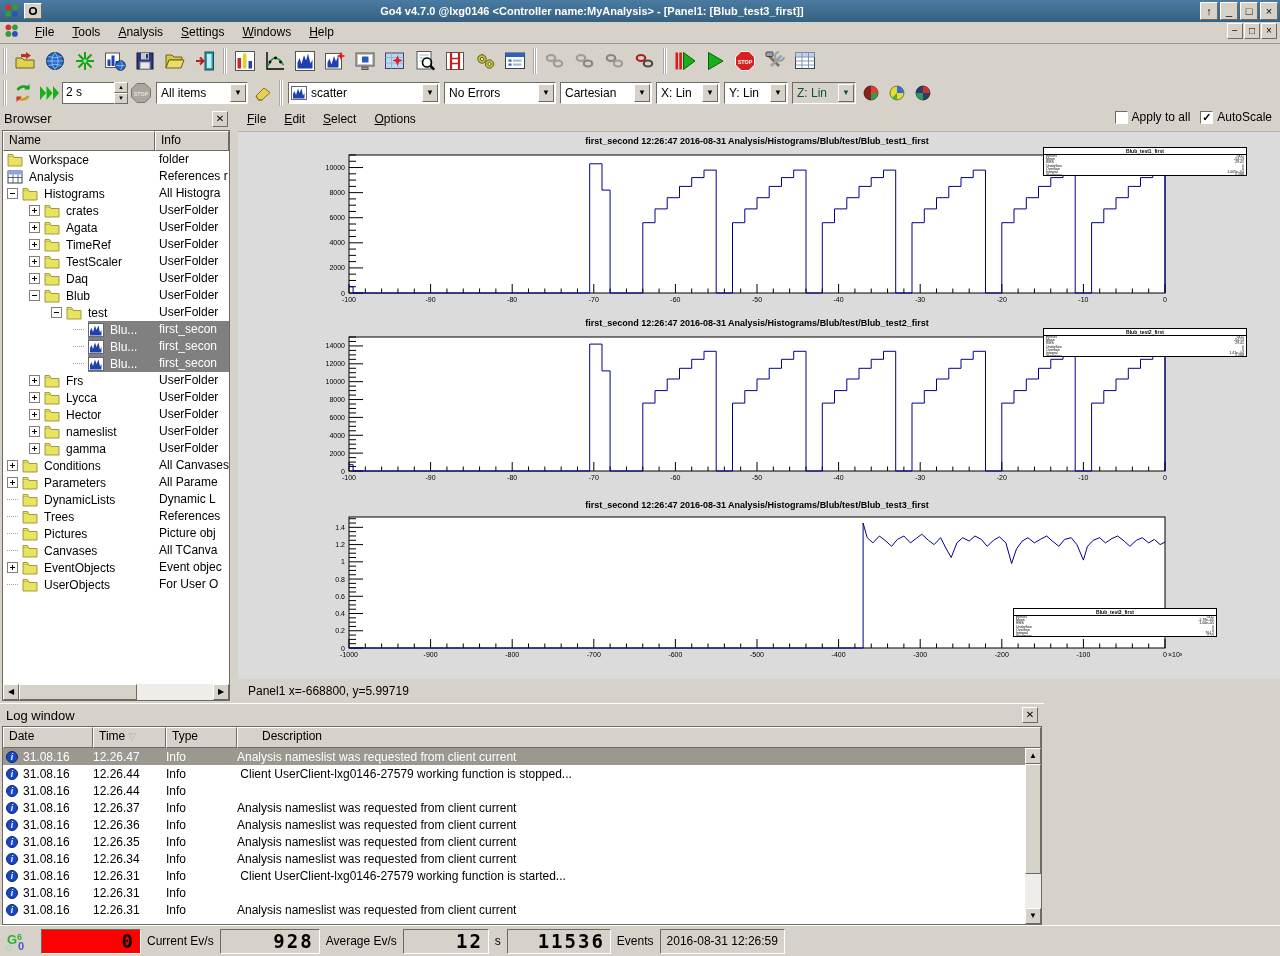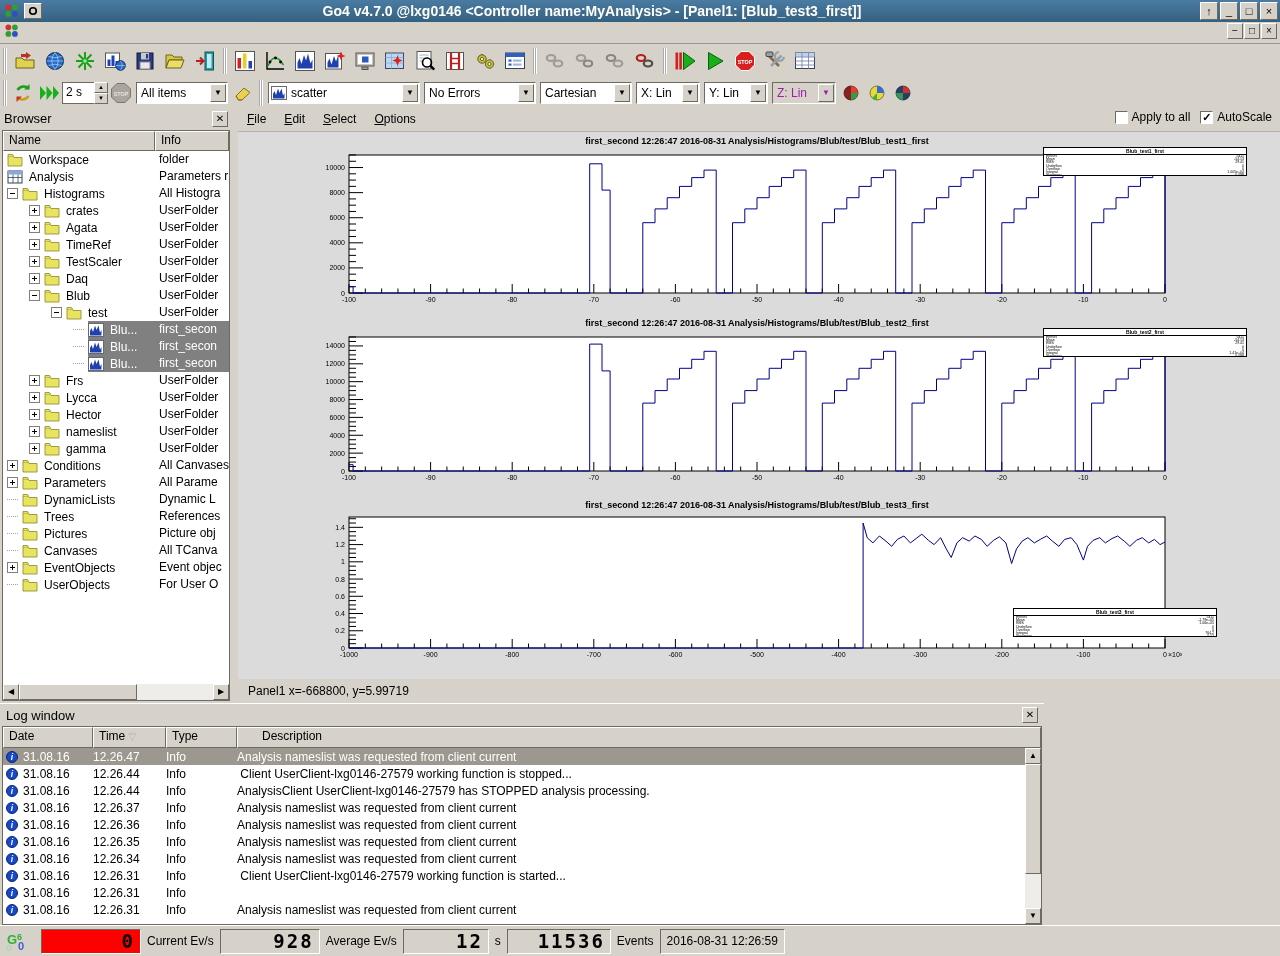--- a/index.html
+++ b/index.html
@@ -11,21 +11,21 @@
   .out  { border-top:1px solid #ffffff; border-left:1px solid #ffffff;
           border-bottom:1px solid #6e6a62; border-right:1px solid #6e6a62; background:#d6d2ca; }
   .in   { border-top:1px solid #6e6a62; border-left:1px solid #6e6a62;
           border-bottom:1px solid #ffffff; border-right:1px solid #ffffff; }
 
   
   #titlebar { position:absolute; left:0; top:0; width:1280px; height:22px;
     background:linear-gradient(#4a7ba2,#35617f); display:flex; align-items:center; }
   #titlebar .ticon { width:20px; height:18px; margin-left:2px; display:flex; align-items:center; justify-content:center; }
   #titlebar .tbtn2 { width:18px; height:16px; margin-left:2px; display:flex; align-items:center; justify-content:center; }
-  #title-text { position:absolute; left:0; right:96px; text-align:center; color:#fff; font-weight:bold; font-size:14px; }
+  #title-text { position:absolute; left:0; right:96px; text-align:center; color:#fff; font-weight:bold; font-size:11px; }
   #title-controls { position:absolute; right:2px; top:2px; display:flex; gap:2px; }
   .wbtn { width:18px; height:18px; font-size:11px; line-height:16px; text-align:center; color:#000; }
 
   
   #menubar { position:absolute; left:0; top:22px; width:1280px; height:22px;
     border-bottom:1px solid #9a968e; display:flex; align-items:center; }
   #menubar .appicon { margin:0 6px 0 4px; }
   .menu-item { padding:2px 9px; height:20px; line-height:17px; }
   .menu-item u { text-decoration:underline; }
   #mdi-controls { position:absolute; right:3px; top:1px; display:flex; gap:1px; }
@@ -34,22 +34,22 @@
   
   #toolbar1 { position:absolute; left:0; top:44px; width:1280px; height:34px; display:flex; align-items:center; }
   #toolbar2 { position:absolute; left:0; top:78px; width:1280px; height:29px; display:flex; align-items:center; }
   .tb-handle { width:4px; height:26px; margin:0 3px; border-left:2px groove #fff; border-right:2px groove #fff; }
   .tbtn { width:28px; height:28px; margin:0 1px; display:flex; align-items:center; justify-content:center; }
   .tbtn.small { width:24px; height:22px; }
   .combo { height:22px; display:flex; align-items:center; margin:0 2px; background:#fff;
     border-top:1px solid #6e6a62; border-left:1px solid #6e6a62; border-bottom:1px solid #fff; border-right:1px solid #fff; }
   .combo .cval { flex:1; padding:0 4px; white-space:nowrap; overflow:hidden; }
   .combo .carrow { width:16px; height:18px; margin:1px; display:flex; align-items:center; justify-content:center; font-size:8px; }
-  .combo.disabled { background:#d6d2ca; color:#a21caf;justify-content:space-between; }
-  .spin { width:46px; height:22px; display:flex; }
+  .combo.disabled { background:#d6d2ca; color:#14532d;justify-content:space-between; }
+  .spin { width:66px; height:22px; display:flex; }
   .spin .sval { flex:1; background:#fff; border:1px solid #6e6a62; border-right:none; padding:2px 3px; }
   .spin .sbtns { width:14px; display:flex; flex-direction:column; }
   .spin .sbtns div { flex:1; font-size:6px; text-align:center; line-height:9px; }
 
   
   #main { position:absolute; left:0; top:107px; width:1280px; height:596px; }
   #browser { position:absolute; left:0; top:0; width:232px; height:596px; }
   #browser-cap { height:23px; display:flex; align-items:center; padding:0 4px; }
   #browser-cap .cap { flex:1; font-size:13px; }
   #browser-close { width:16px; height:16px; text-align:center; line-height:14px; font-size:10px; }
@@ -146,20 +146,21 @@
       </div>
   </div>
 
   <div id="menubar">
     <span class="appicon" id="mb-logo"><svg width="16" height="16" viewBox="0 0 22 22">
           <circle cx="6" cy="6" r="4" fill="#d03030"></circle>
           <circle cx="15" cy="6" r="4" fill="#30a030"></circle>
           <circle cx="6" cy="15" r="4" fill="#30a030"></circle>
           <circle cx="15" cy="15" r="4" fill="#3050c0"></circle>
         </svg></span>
+    <span id="menu-items"><span class="menu-item"><u>F</u>ile</span><span class="menu-item"><u>T</u>ools</span><span class="menu-item"><u>A</u>nalysis</span><span class="menu-item"><u>S</u>ettings</span><span class="menu-item"><u>W</u>indows</span><span class="menu-item"><u>H</u>elp</span></span>
     <div id="mdi-controls">
         <div class="mdibtn out">−</div>
         <div class="mdibtn out">□</div>
         <div class="mdibtn out">×</div>
       </div>
   </div>
 
   <div id="toolbar1">
       <div class="tb-handle"></div>
       <div class="tbtn">
@@ -480,21 +481,21 @@
             <div class="trow">
               <span style="width:4px;flex:0 0 auto"></span>
               <span class="cell-name">
                 <span class="ticon16"><svg width="16" height="14" viewBox="0 0 16 14">
                     <rect x="1" y="1" width="14" height="12" fill="#fff" stroke="#345"></rect>
                     <rect x="1" y="1" width="14" height="3.5" fill="#88a8d8"></rect>
                     <path d="M1 7.5h14M6 4.5v8.5M11 4.5v8.5" stroke="#345" stroke-width="0.8"></path>
                   </svg></span>
     <span class="lbl">Analysis</span>
               </span>
-    <span class="cell-info">Parameters r</span>
+    <span class="cell-info">References r</span>
             </div>
             <div class="trow">
               <span style="width:4px;flex:0 0 auto"></span>
               <span class="expander"></span>
               <span class="cell-name">
                 <span class="ticon16"><svg width="16" height="14" viewBox="0 0 16 14">
                     <path d="M1 3h5l1 1.5h8V13H1z" fill="#e8e45f" stroke="#8a8626" stroke-width="0.8"></path>
                     <path d="M1 3V1.5h4.5L6.5 3" fill="#e8e45f" stroke="#8a8626" stroke-width="0.8"></path>
                   </svg></span>
     <span class="lbl">Histograms</span>
@@ -1259,21 +1260,20 @@
       <span style="margin:0 5px 0 3px;display:flex">
                 <svg width="12" height="12" viewBox="0 0 12 12">
                   <circle cx="6" cy="6" r="5.5" fill="#1848c8" stroke="#0a2870"></circle>
                   <text x="6" y="9" font-size="8.5" fill="#fff" text-anchor="middle" font-family="Liberation Serif, serif" font-weight="bold" font-style="italic">i</text>
                 </svg>
               </span>
       <span>31.08.16</span>
             </span>
     <span class="lcell" style="width:73px">12.26.44</span>
     <span class="lcell" style="width:71px">Info</span>
-    <span class="lcell" style="flex:1;white-space:pre">AnalysisClient UserClient-lxg0146-27579 has STOPPED analysis processing.</span>
           </div>
           <div class="lrow">
     <span class="lcell" style="width:90px;display:flex;align-items:center">
       <span style="margin:0 5px 0 3px;display:flex">
                 <svg width="12" height="12" viewBox="0 0 12 12">
                   <circle cx="6" cy="6" r="5.5" fill="#1848c8" stroke="#0a2870"></circle>
                   <text x="6" y="9" font-size="8.5" fill="#fff" text-anchor="middle" font-family="Liberation Serif, serif" font-weight="bold" font-style="italic">i</text>
                 </svg>
               </span>
       <span>31.08.16</span>

